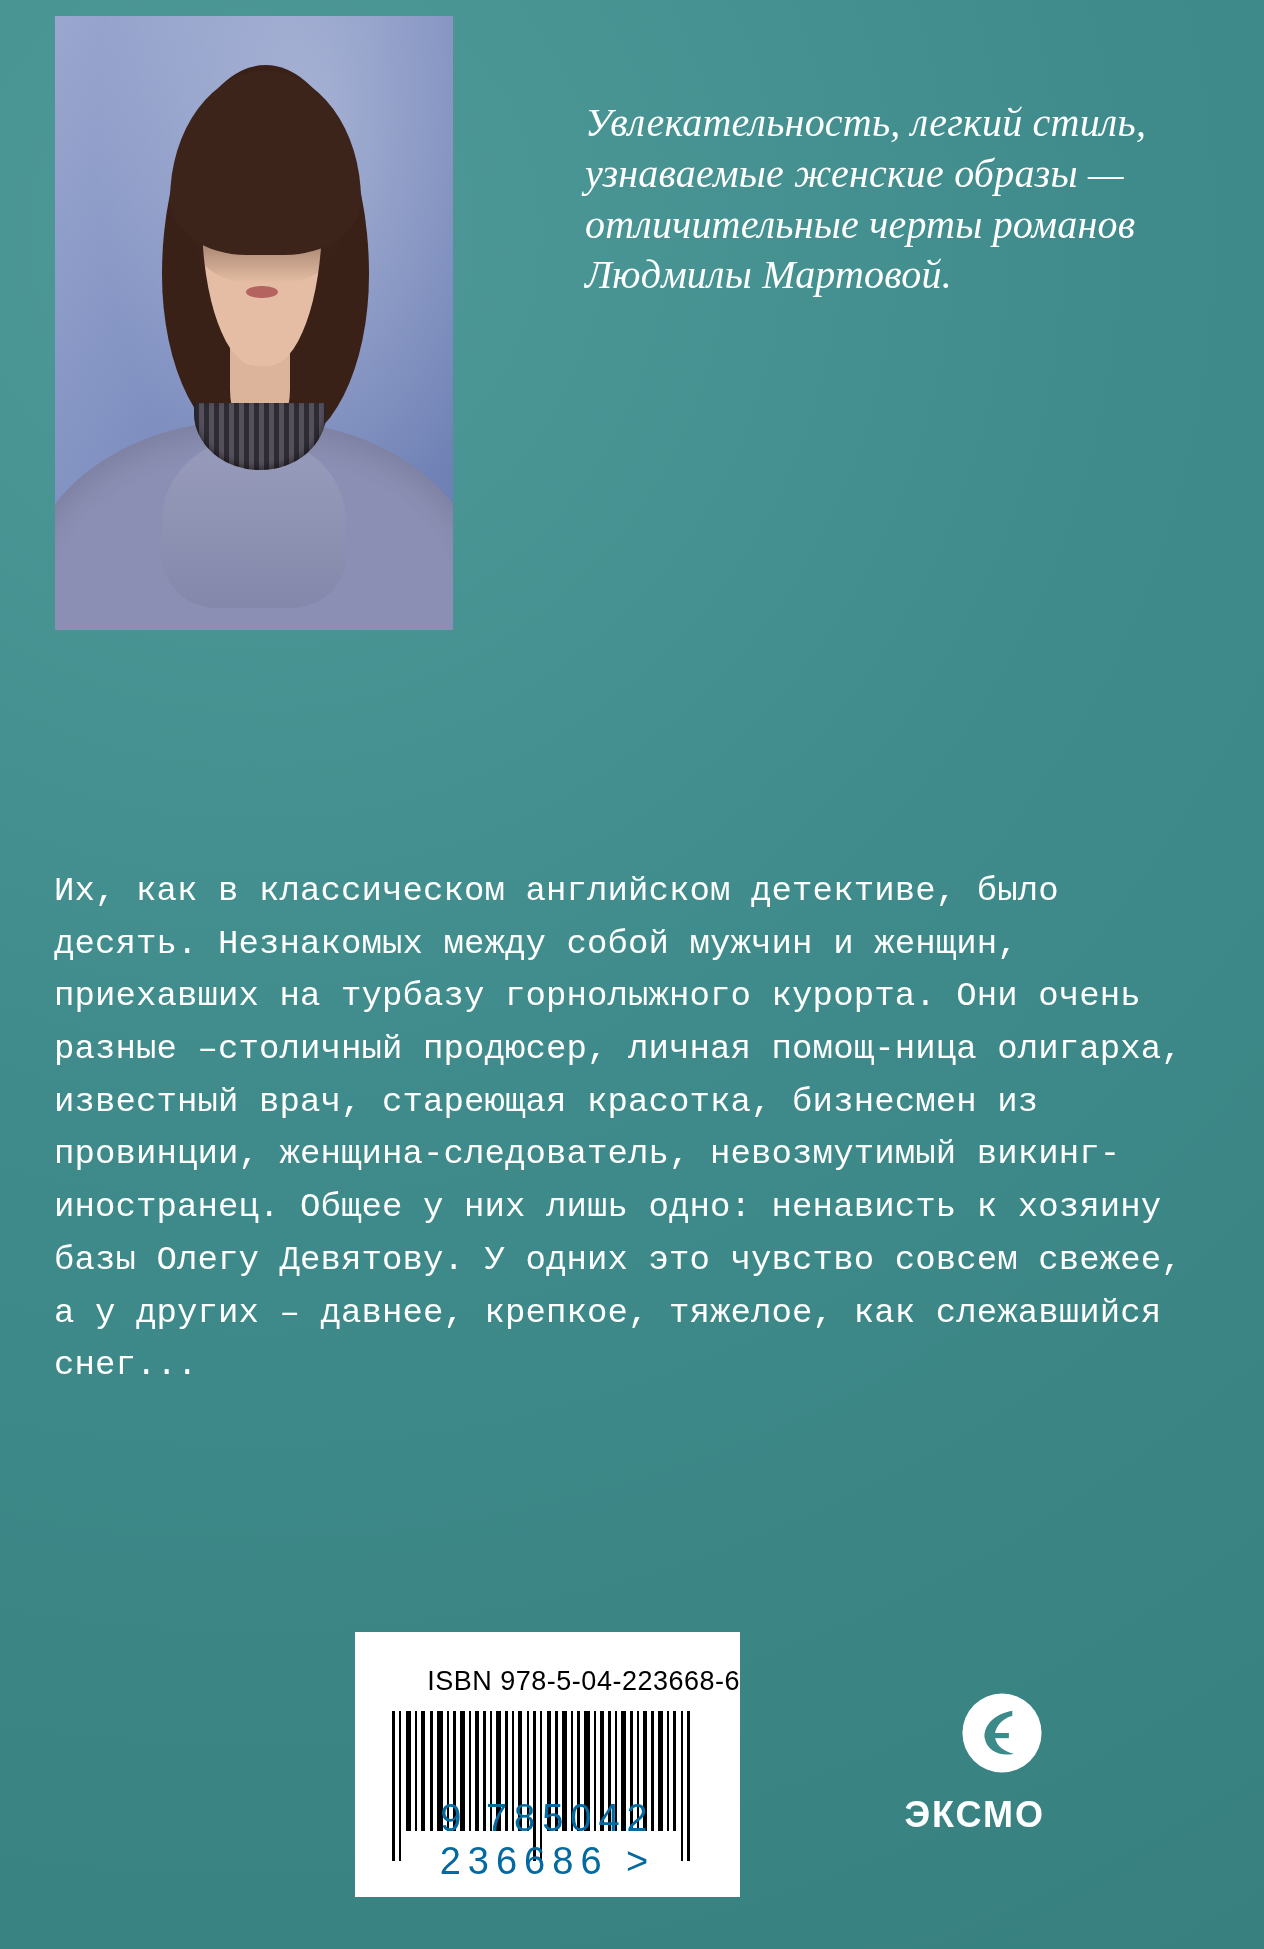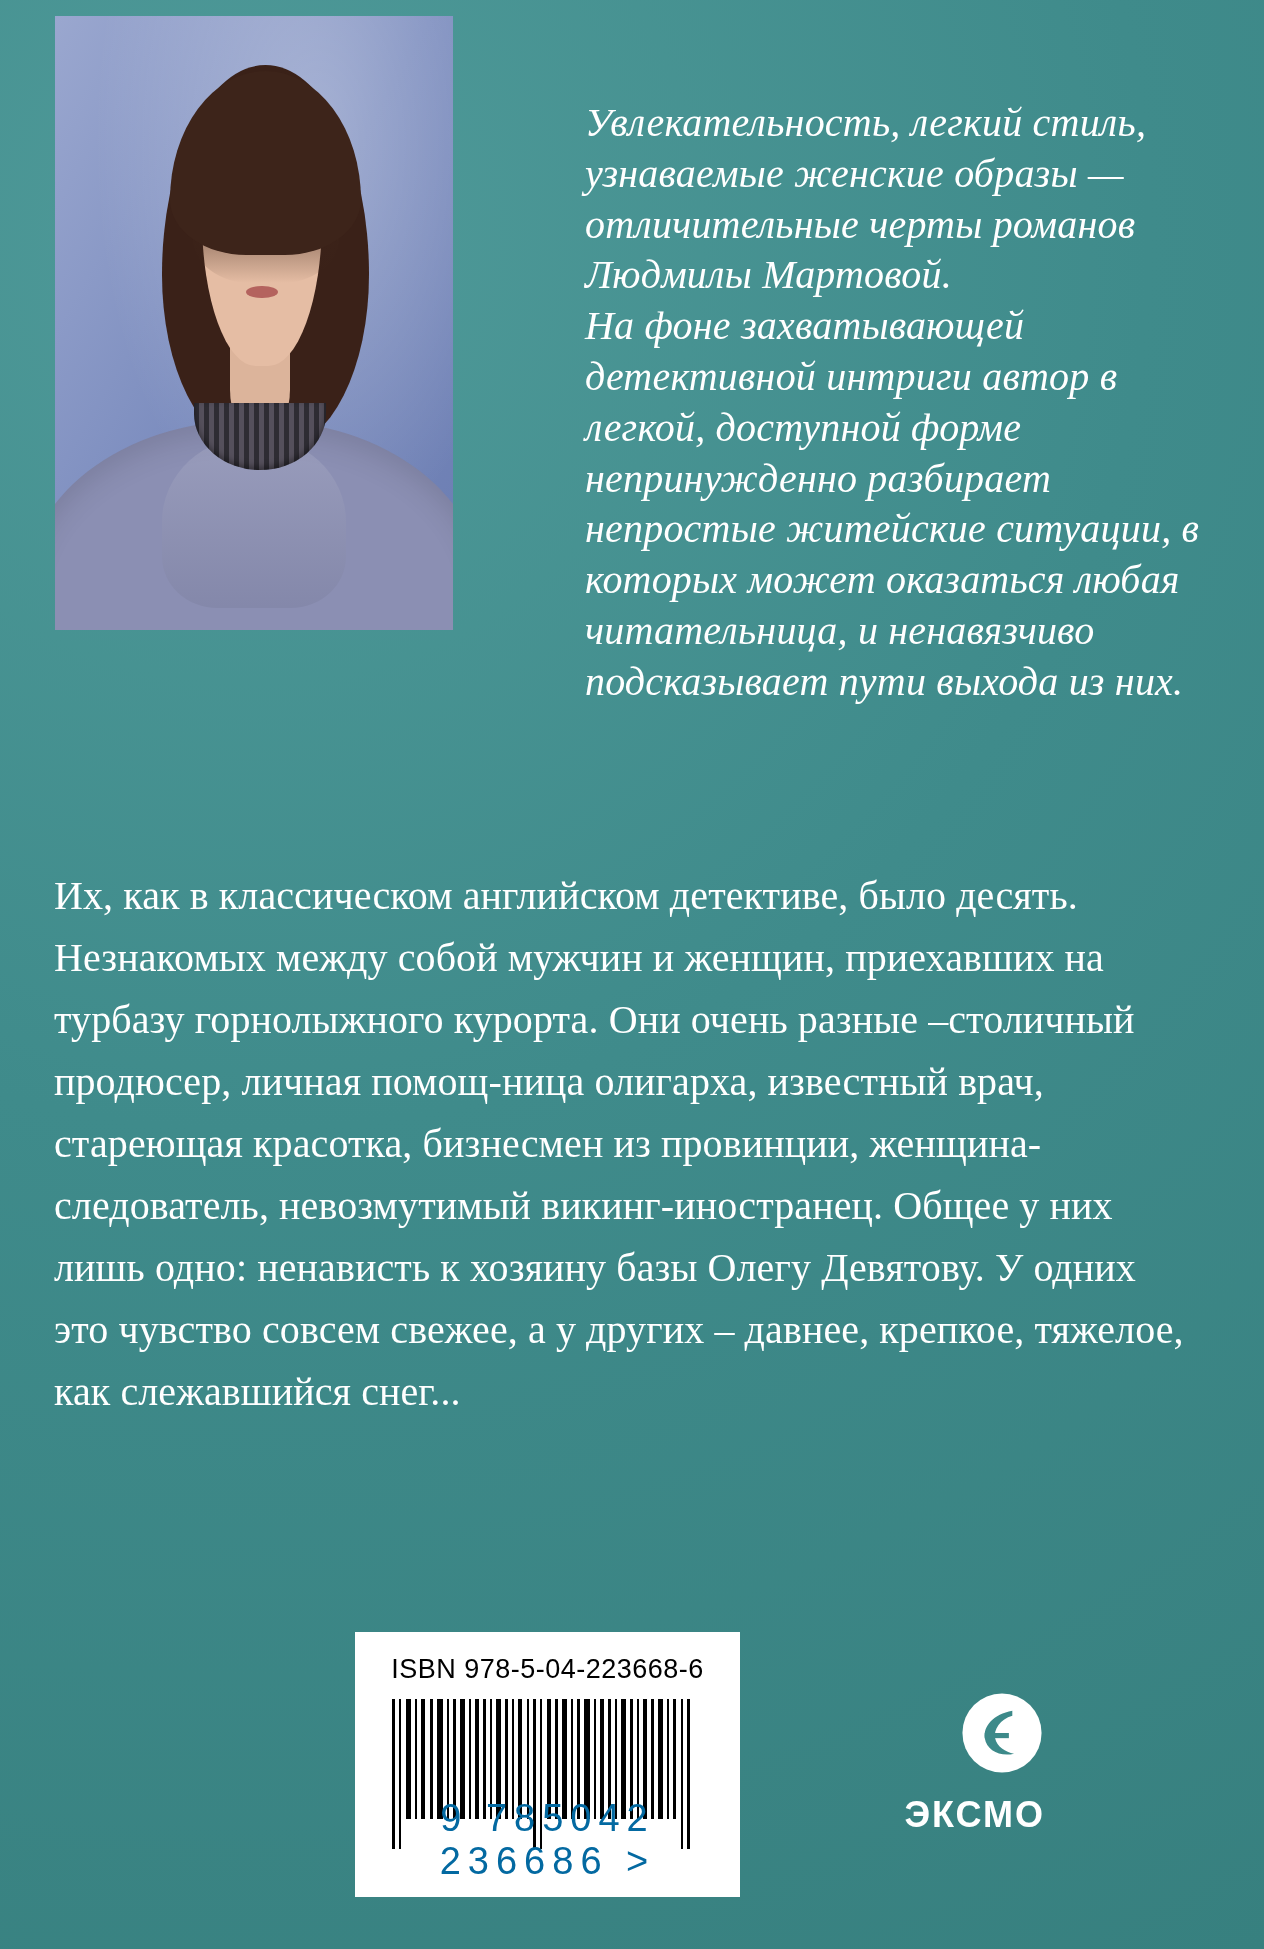--- a/index.html
+++ b/index.html
@@ -153,43 +153,43 @@
     line-height: 1.27;
     letter-spacing: 0.2px;
   }
   .blurb p { margin: 0; }
 
   .synopsis {
     position: absolute;
     left: 54px;
     top: 865px;
     width: 1135px;
-    font-family: Liberation Serif, serif;
+    font-family: Liberation Mono, monospace;
     color: #ffffff;
-    font-size: 40px;
+    font-size: 34px;
     line-height: 1.55;
     letter-spacing: 0.1px;
   }
   .synopsis p { margin: 0; }
 
   .isbn-block {
     position: absolute;
     left: 355px;
     top: 1632px;
     width: 385px;
     height: 265px;
     background: #ffffff;
     padding: 0;
   }
   .isbn-text {
-    text-align: center;
+    text-align: right;
     font-family: "Liberation Sans", sans-serif;
     font-size: 27px;
     color: #000000;
-    padding-top: 22px;
+    padding-top: 34px;
     letter-spacing: 0.5px;
   }
   .barcode {
     margin: 14px auto 0 auto;
     width: 320px;
     height: 150px;
     display: block;
   }
   .barcode-digits {
     position: absolute;
@@ -240,21 +240,20 @@
       <div class="p-eye left"></div>
       <div class="p-eye right"></div>
       <div class="p-lips"></div>
       <div class="p-hair-front"></div>
       <div class="p-necklace"></div>
     </div>
   </div>
 
   <div class="blurb">
     <p>Увлекательность, легкий стиль, узнаваемые женские образы — отличительные черты романов Людмилы Мартовой.</p>
-    <p>На фоне захватывающей детективной интриги автор в легкой, доступной форме непринужденно разбирает непростые житейские ситуации, в которых может оказаться любая читательница, и ненавязчиво подсказывает пути выхода из них.</p>
   </div>
 
   <div class="synopsis">
     <p>Их, как в классическом английском детективе, было десять. Незнакомых между собой мужчин и женщин, приехавших на турбазу горнолыжного курорта. Они очень разные –столичный продюсер, личная помощ-ница олигарха, известный врач, стареющая красотка, бизнесмен из провинции, женщина-следователь, невозмутимый викинг-иностранец. Общее у них лишь одно: ненависть к хозяину базы Олегу Девятову. У одних это чувство совсем свежее, а у других – давнее, крепкое, тяжелое, как слежавшийся снег...</p>
   </div>
 
   <div class="isbn-block">
     <div class="isbn-text">ISBN 978-5-04-223668-6</div>
     <svg class="barcode" viewBox="0 0 320 150" preserveAspectRatio="none">
       <g fill="#000000">

